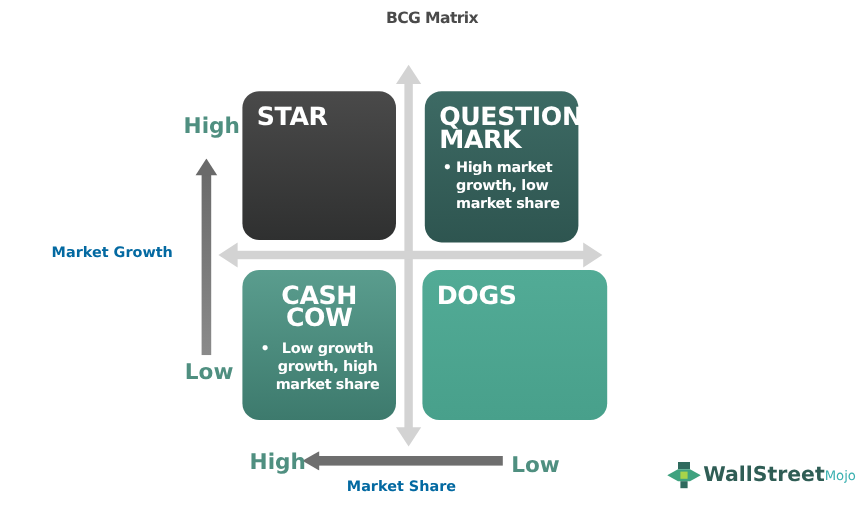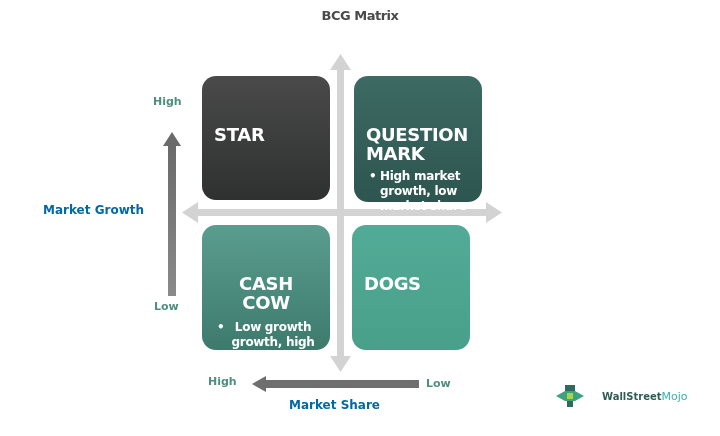--- a/index.html
+++ b/index.html
@@ -1,28 +1,28 @@
 <!DOCTYPE html>
 <html><head>
 <meta charset="utf-8">
 <style>
   html,body{margin:0;padding:0;background:#fff;}
   body{width:720px;height:436px;position:relative;overflow:hidden;font-family:"DejaVu Sans","Liberation Sans",sans-serif;}
   .abs{position:absolute;}
   .title{left:0;width:720px;top:8px;text-align:center;font-size:13px;font-weight:bold;color:#4a4a4a;letter-spacing:-0.5px;}
   .box{position:absolute;border-radius:14px;color:#fff;box-sizing:border-box;padding:12px 12px;}
-  .box .h{font-weight:bold;font-size:18px;line-height:19px;letter-spacing:-0.3px;margin-top:37px;}
+  .box .h{font-weight:bold;font-size:21px;line-height:19px;letter-spacing:-0.3px;}
   .box ul{margin:8px 0 0 0;padding:0 0 0 14px;font-size:12px;line-height:15px;font-weight:bold;list-style:none;}
   .box li{position:relative;letter-spacing:-0.3px;}
   .box li::before{content:"•";position:absolute;left:-11px;}
   .star{left:202px;top:76px;width:128px;height:124px;background:linear-gradient(#4a4a4a,#2f3030);}
   .qm{left:354px;top:76px;width:128px;height:126px;background:linear-gradient(#3d6a64,#2e5550);}
   .cow{left:202px;top:225px;width:128px;height:125px;background:linear-gradient(#5a9d8e,#3d7a6d);text-align:center;}
-  .dogs{left:352px;top:225px;width:118px;height:125px;background:linear-gradient(#52ab96,#48a08b);}
-  .lbl{font-weight:bold;color:#4f8f80;font-size:11px;}
+  .dogs{left:352px;top:225px;width:154px;height:125px;background:linear-gradient(#52ab96,#48a08b);}
+  .lbl{font-weight:bold;color:#4f8f80;font-size:18px;}
   .lbl-sm{font-weight:bold;color:#0369a1;font-size:12px;}
 </style>
 </head>
 <body>
 
 <div class="abs title">BCG Matrix</div>
 
 <svg class="abs" style="left:0;top:0" width="720" height="436">
   <rect x="337" y="68" width="7" height="290" fill="#d3d3d3"></rect>
   <polygon points="340.5,54 330,70 351,70" fill="#d3d3d3"></polygon>
@@ -75,15 +75,15 @@
 <div class="abs lbl" style="left:426px;top:377px">Low</div>
 <div class="abs lbl-sm" style="left:289px;top:398px">Market Share</div>
 
 <div class="abs" style="left:556px;top:385px;display:flex;align-items:center;">
   <svg width="28" height="22">
     <rect x="9" y="0" width="10" height="6" fill="#2f6a5e"></rect>
     <polygon points="0,11 9,6 19,6 28,11 19,16 9,16" fill="#3fa27f"></polygon>
     <rect x="11" y="8" width="6" height="6" fill="#a7d44a"></rect>
     <rect x="11" y="16" width="6" height="6" fill="#2f6a5e"></rect>
   </svg>
-  <span style="font-size:10px;font-weight:bold;color:#2f5d55;margin-left:18px;">WallStreet</span>
+  <span style="font-size:17px;font-weight:bold;color:#2f5d55;margin-left:2px;">WallStreet</span>
     <span style="font-size:11px;font-weight:normal;color:#3ab0b0;">Mojo</span>
 </div>
 
 </body></html>

